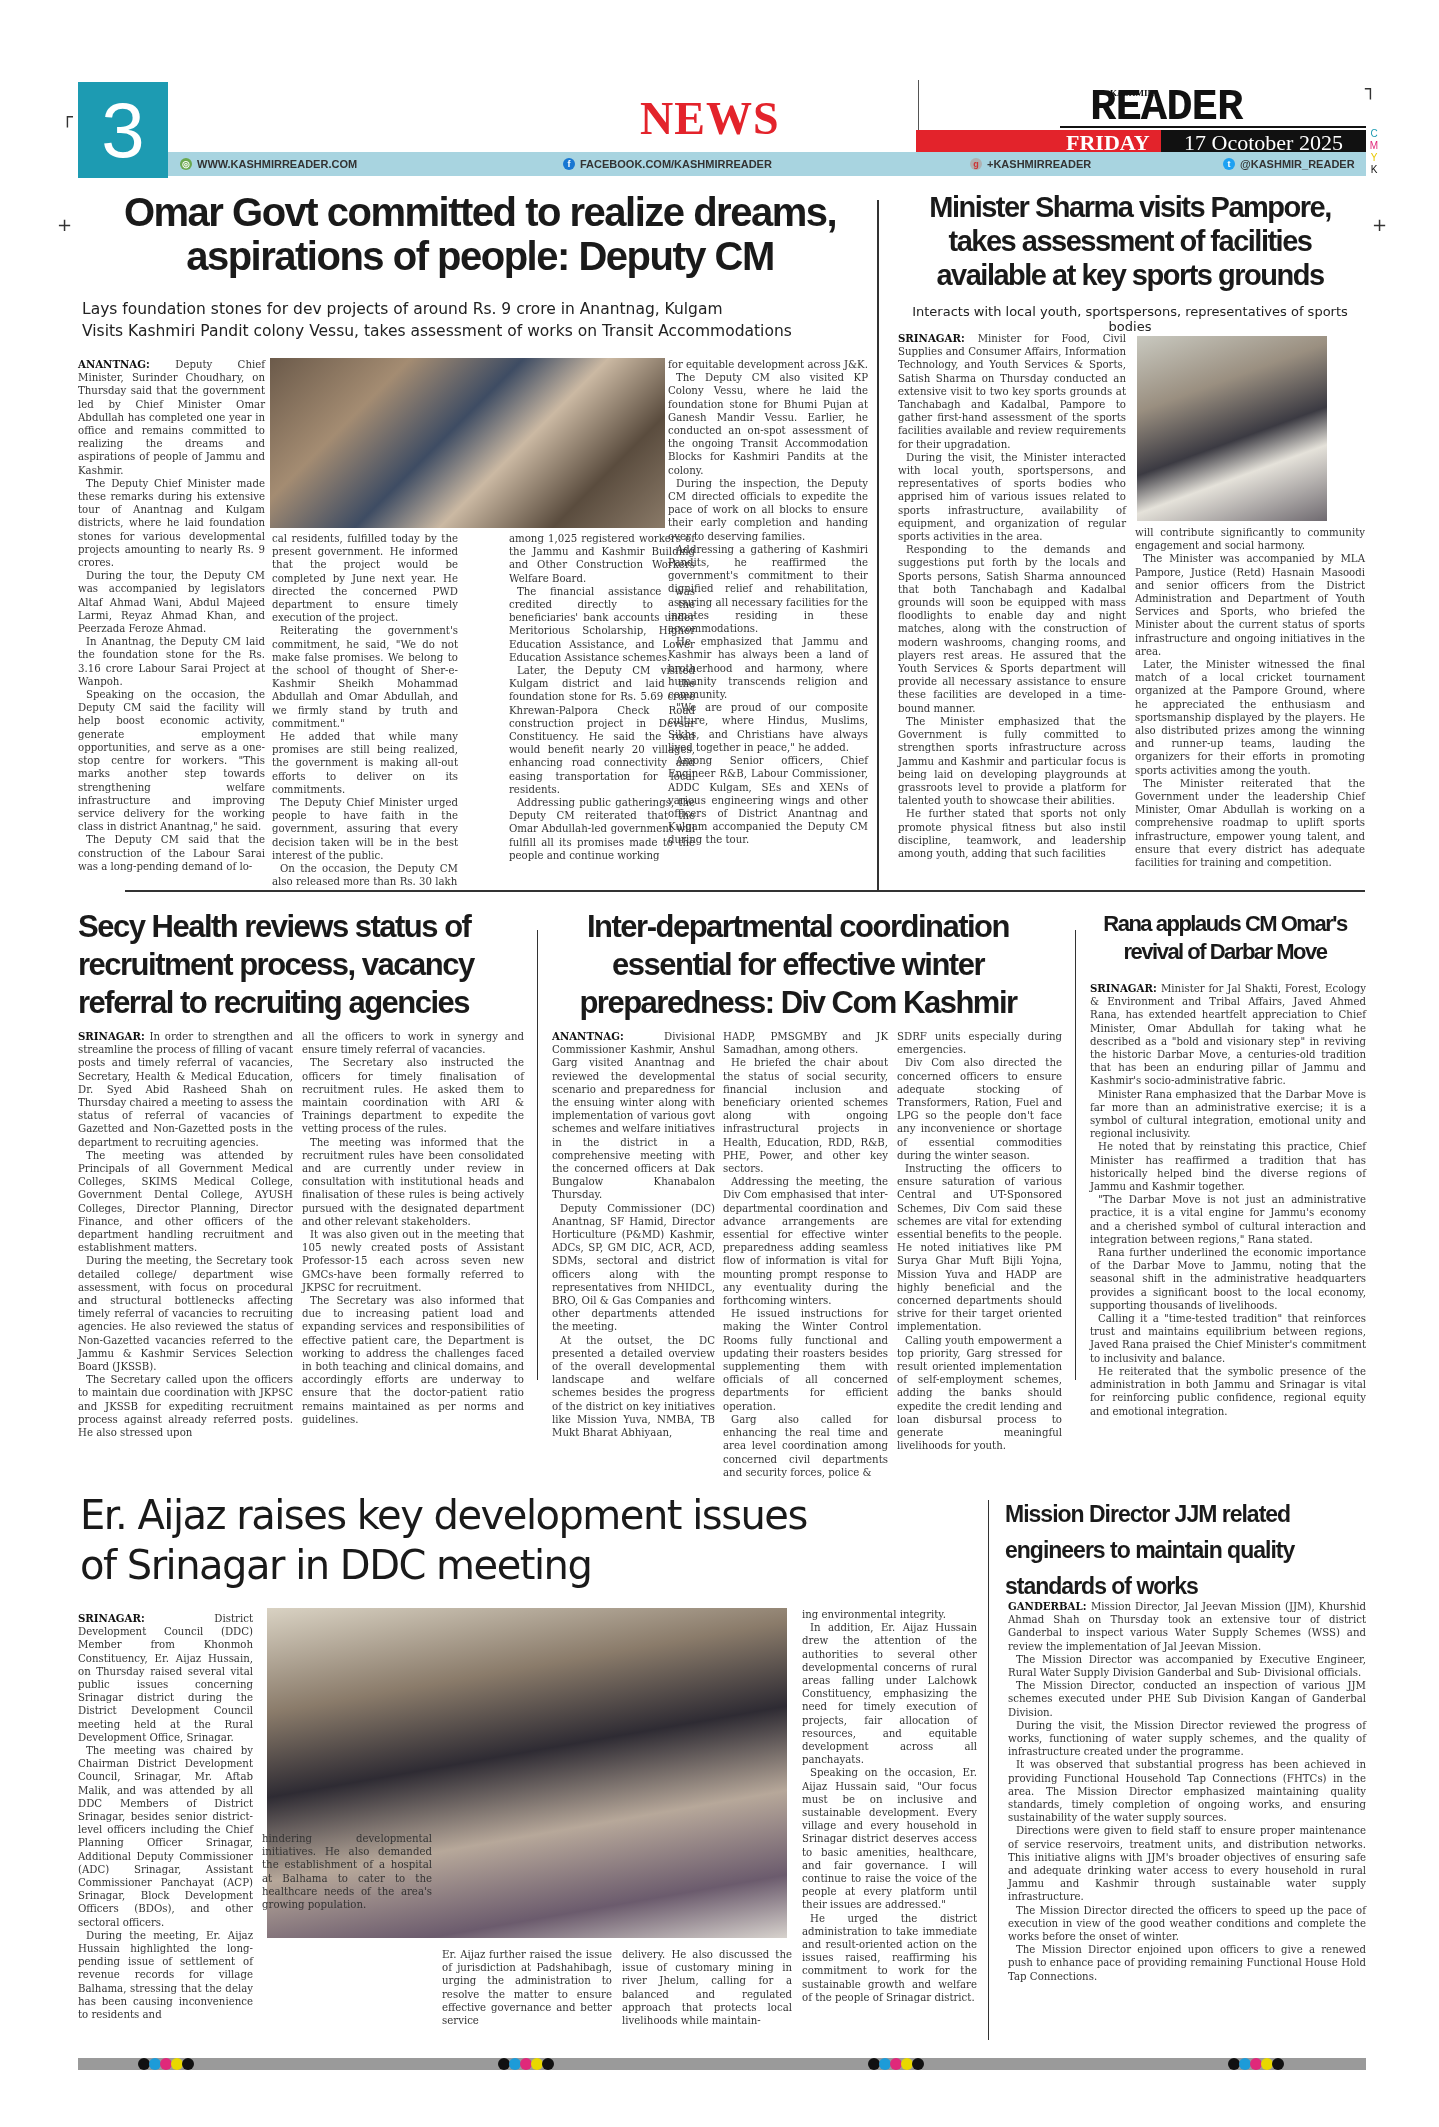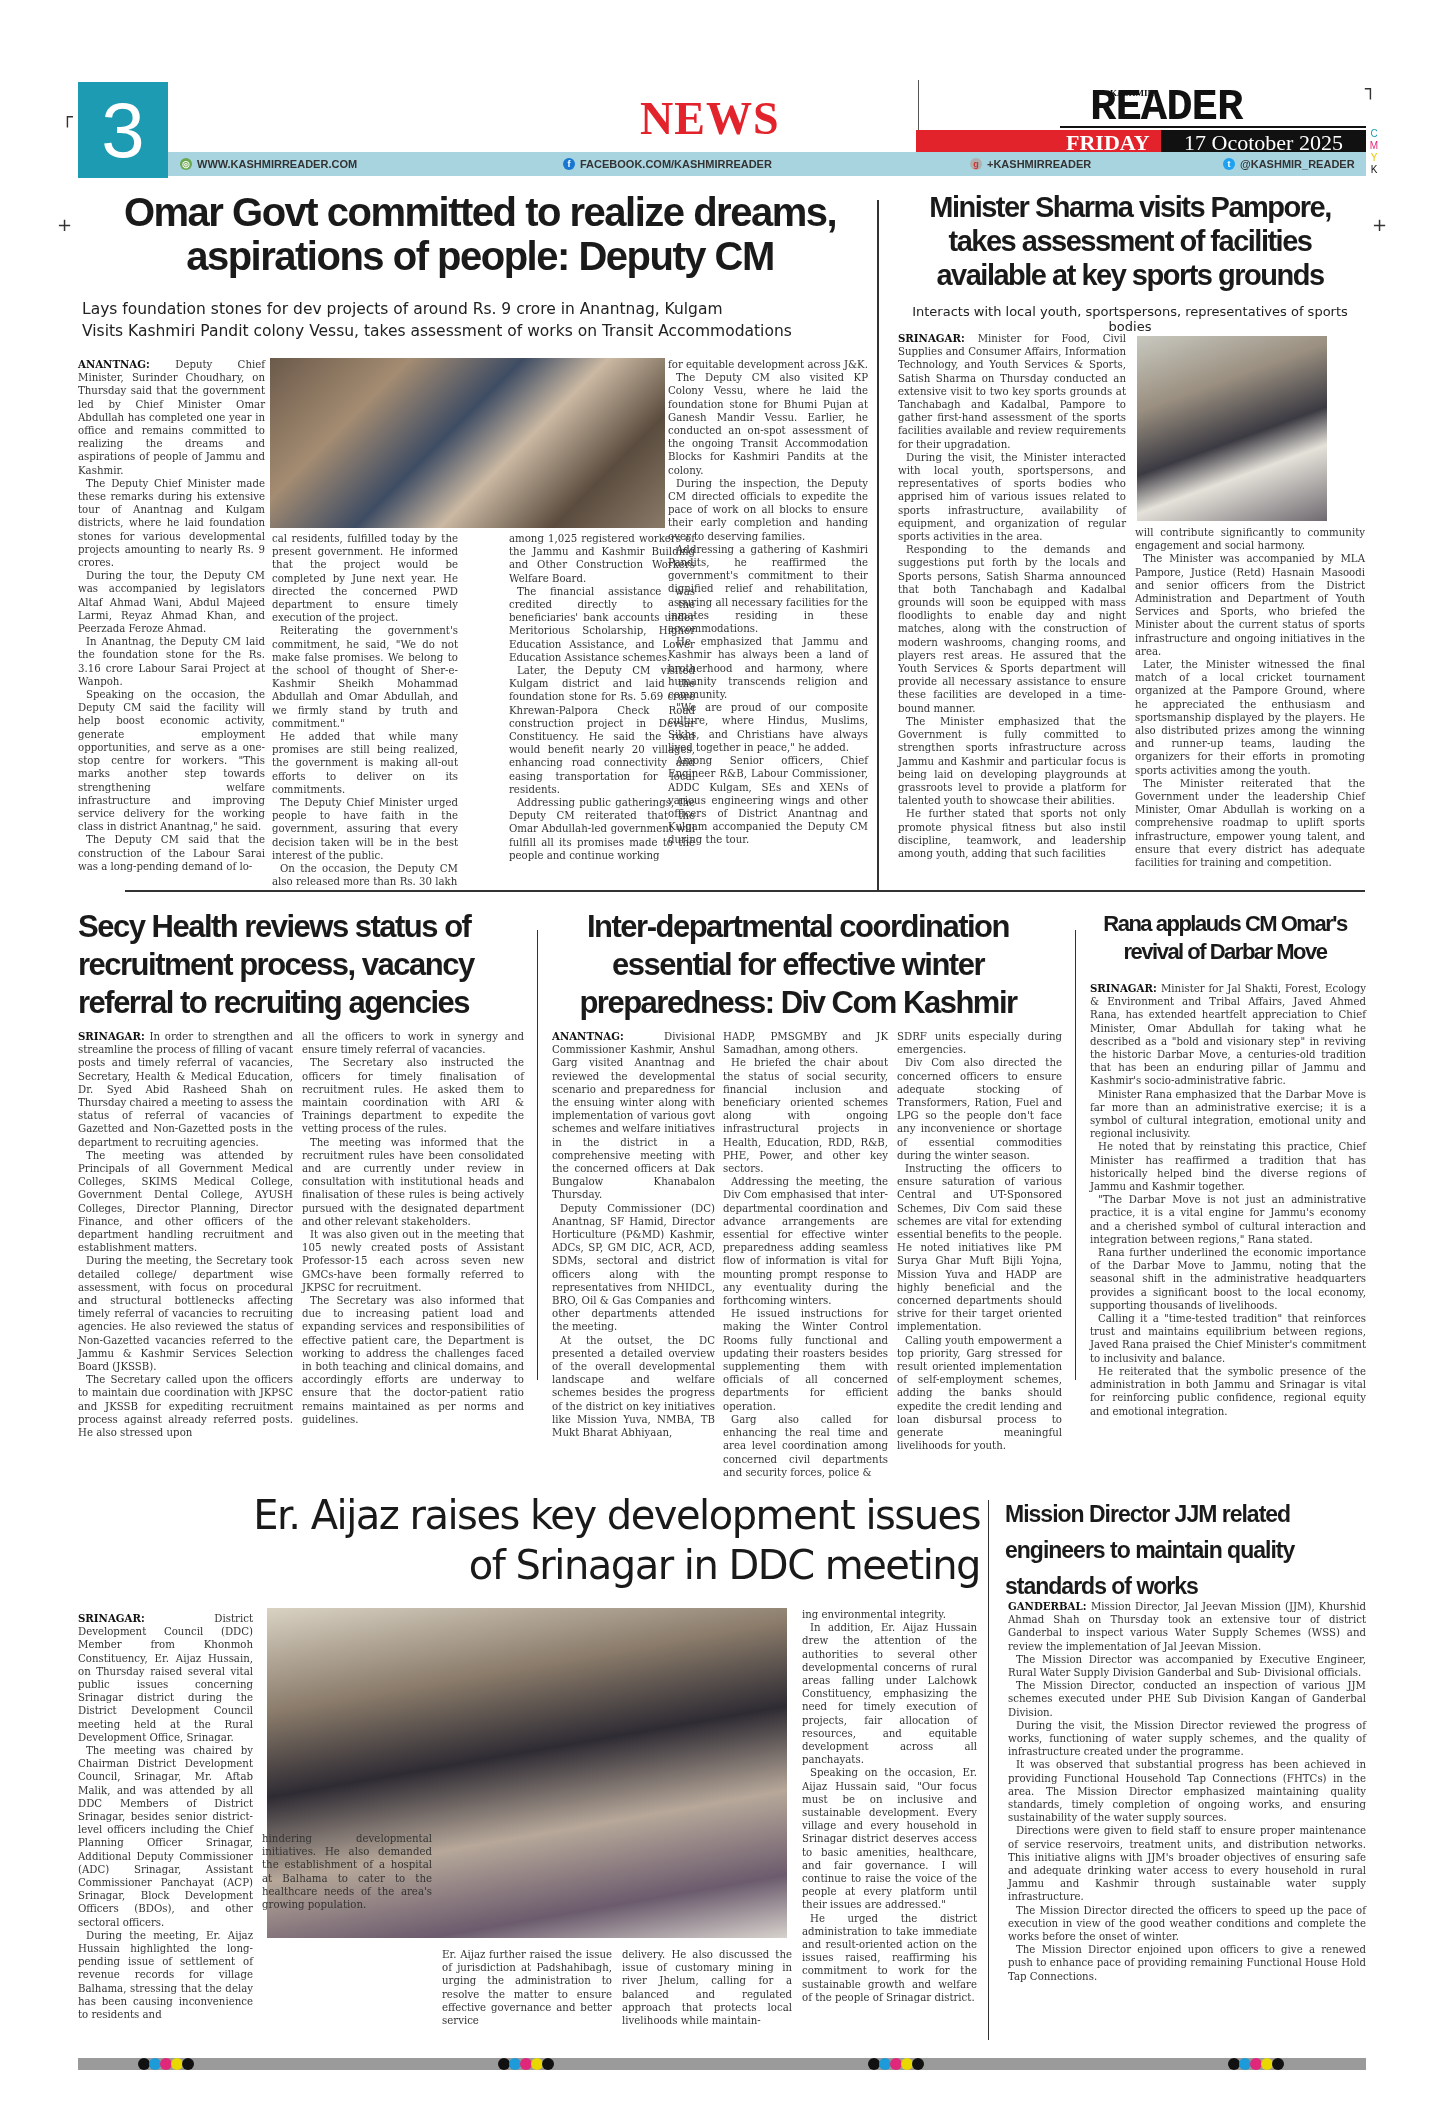--- a/index.html
+++ b/index.html
@@ -204,21 +204,21 @@
       <p><span>Minister Rana emphasized that the Darbar Move is far more than an administrative exercise; it is a symbol of cultural integration, emotional unity and regional inclusivity.</span></p>
       <p><span>He noted that by reinstating this practice, Chief Minister has reaffirmed a tradition that has historically helped bind the diverse regions of Jammu and Kashmir together.</span></p>
       <p><span>"The Darbar Move is not just an administrative practice, it is a vital engine for Jammu's economy and a cherished symbol of cultural interaction and integration between regions," Rana stated.</span></p>
       <p><span>Rana further underlined the economic importance of the Darbar Move to Jammu, noting that the seasonal shift in the administrative headquarters provides a significant boost to the local economy, supporting thousands of livelihoods.</span></p>
       <p><span>Calling it a "time-tested tradition" that reinforces trust and maintains equilibrium between regions, Javed Rana praised the Chief Minister's commitment to inclusivity and balance.</span></p>
       <p><span>He reiterated that the symbolic presence of the administration in both Jammu and Srinagar is vital for reinforcing public confidence, regional equity and emotional integration.</span></p>
     </div>
 </div>
 
 <div>
-  <div class="abs" style="left:80px;top:1490px;width:900px;font-family:'DejaVu Sans',sans-serif;font-size:40px;line-height:50px;text-align:right;color:#1a1a1a;letter-spacing:-1.5px;">
+  <div class="abs" style="left:80px;top:1490px;width:900px;font-family:'DejaVu Sans',sans-serif;font-size:40px;line-height:50px;text-align:left;color:#1a1a1a;letter-spacing:-1.5px;">
     <div>Er. Aijaz raises key development issues</div>
     <div>of Srinagar in DDC meeting</div>
   </div>
   <div class="abs col" style="left:78px;top:1612px;width:175px;">
       <p><span class="dl">SRINAGAR: </span><span>District Development Council (DDC) Member from Khonmoh Constituency, Er. Aijaz Hussain, on Thursday raised several vital public issues concerning Srinagar district during the District Development Council meeting held at the Rural Development Office, Srinagar.</span></p>
       <p><span>The meeting was chaired by Chairman District Development Council, Srinagar, Mr. Aftab Malik, and was attended by all DDC Members of District Srinagar, besides senior district-level officers including the Chief Planning Officer Srinagar, Additional Deputy Commissioner (ADC) Srinagar, Assistant Commissioner Panchayat (ACP) Srinagar, Block Development Officers (BDOs), and other sectoral officers.</span></p>
       <p><span>During the meeting, Er. Aijaz Hussain highlighted the long-pending issue of settlement of revenue records for village Balhama, stressing that the delay has been causing inconvenience to residents and</span></p>
     </div>
   <div class="abs photo3" style="left:267px;top:1608px;width:520px;height:330px;"></div>
   <div class="abs col" style="left:262px;top:1832px;width:170px;">

